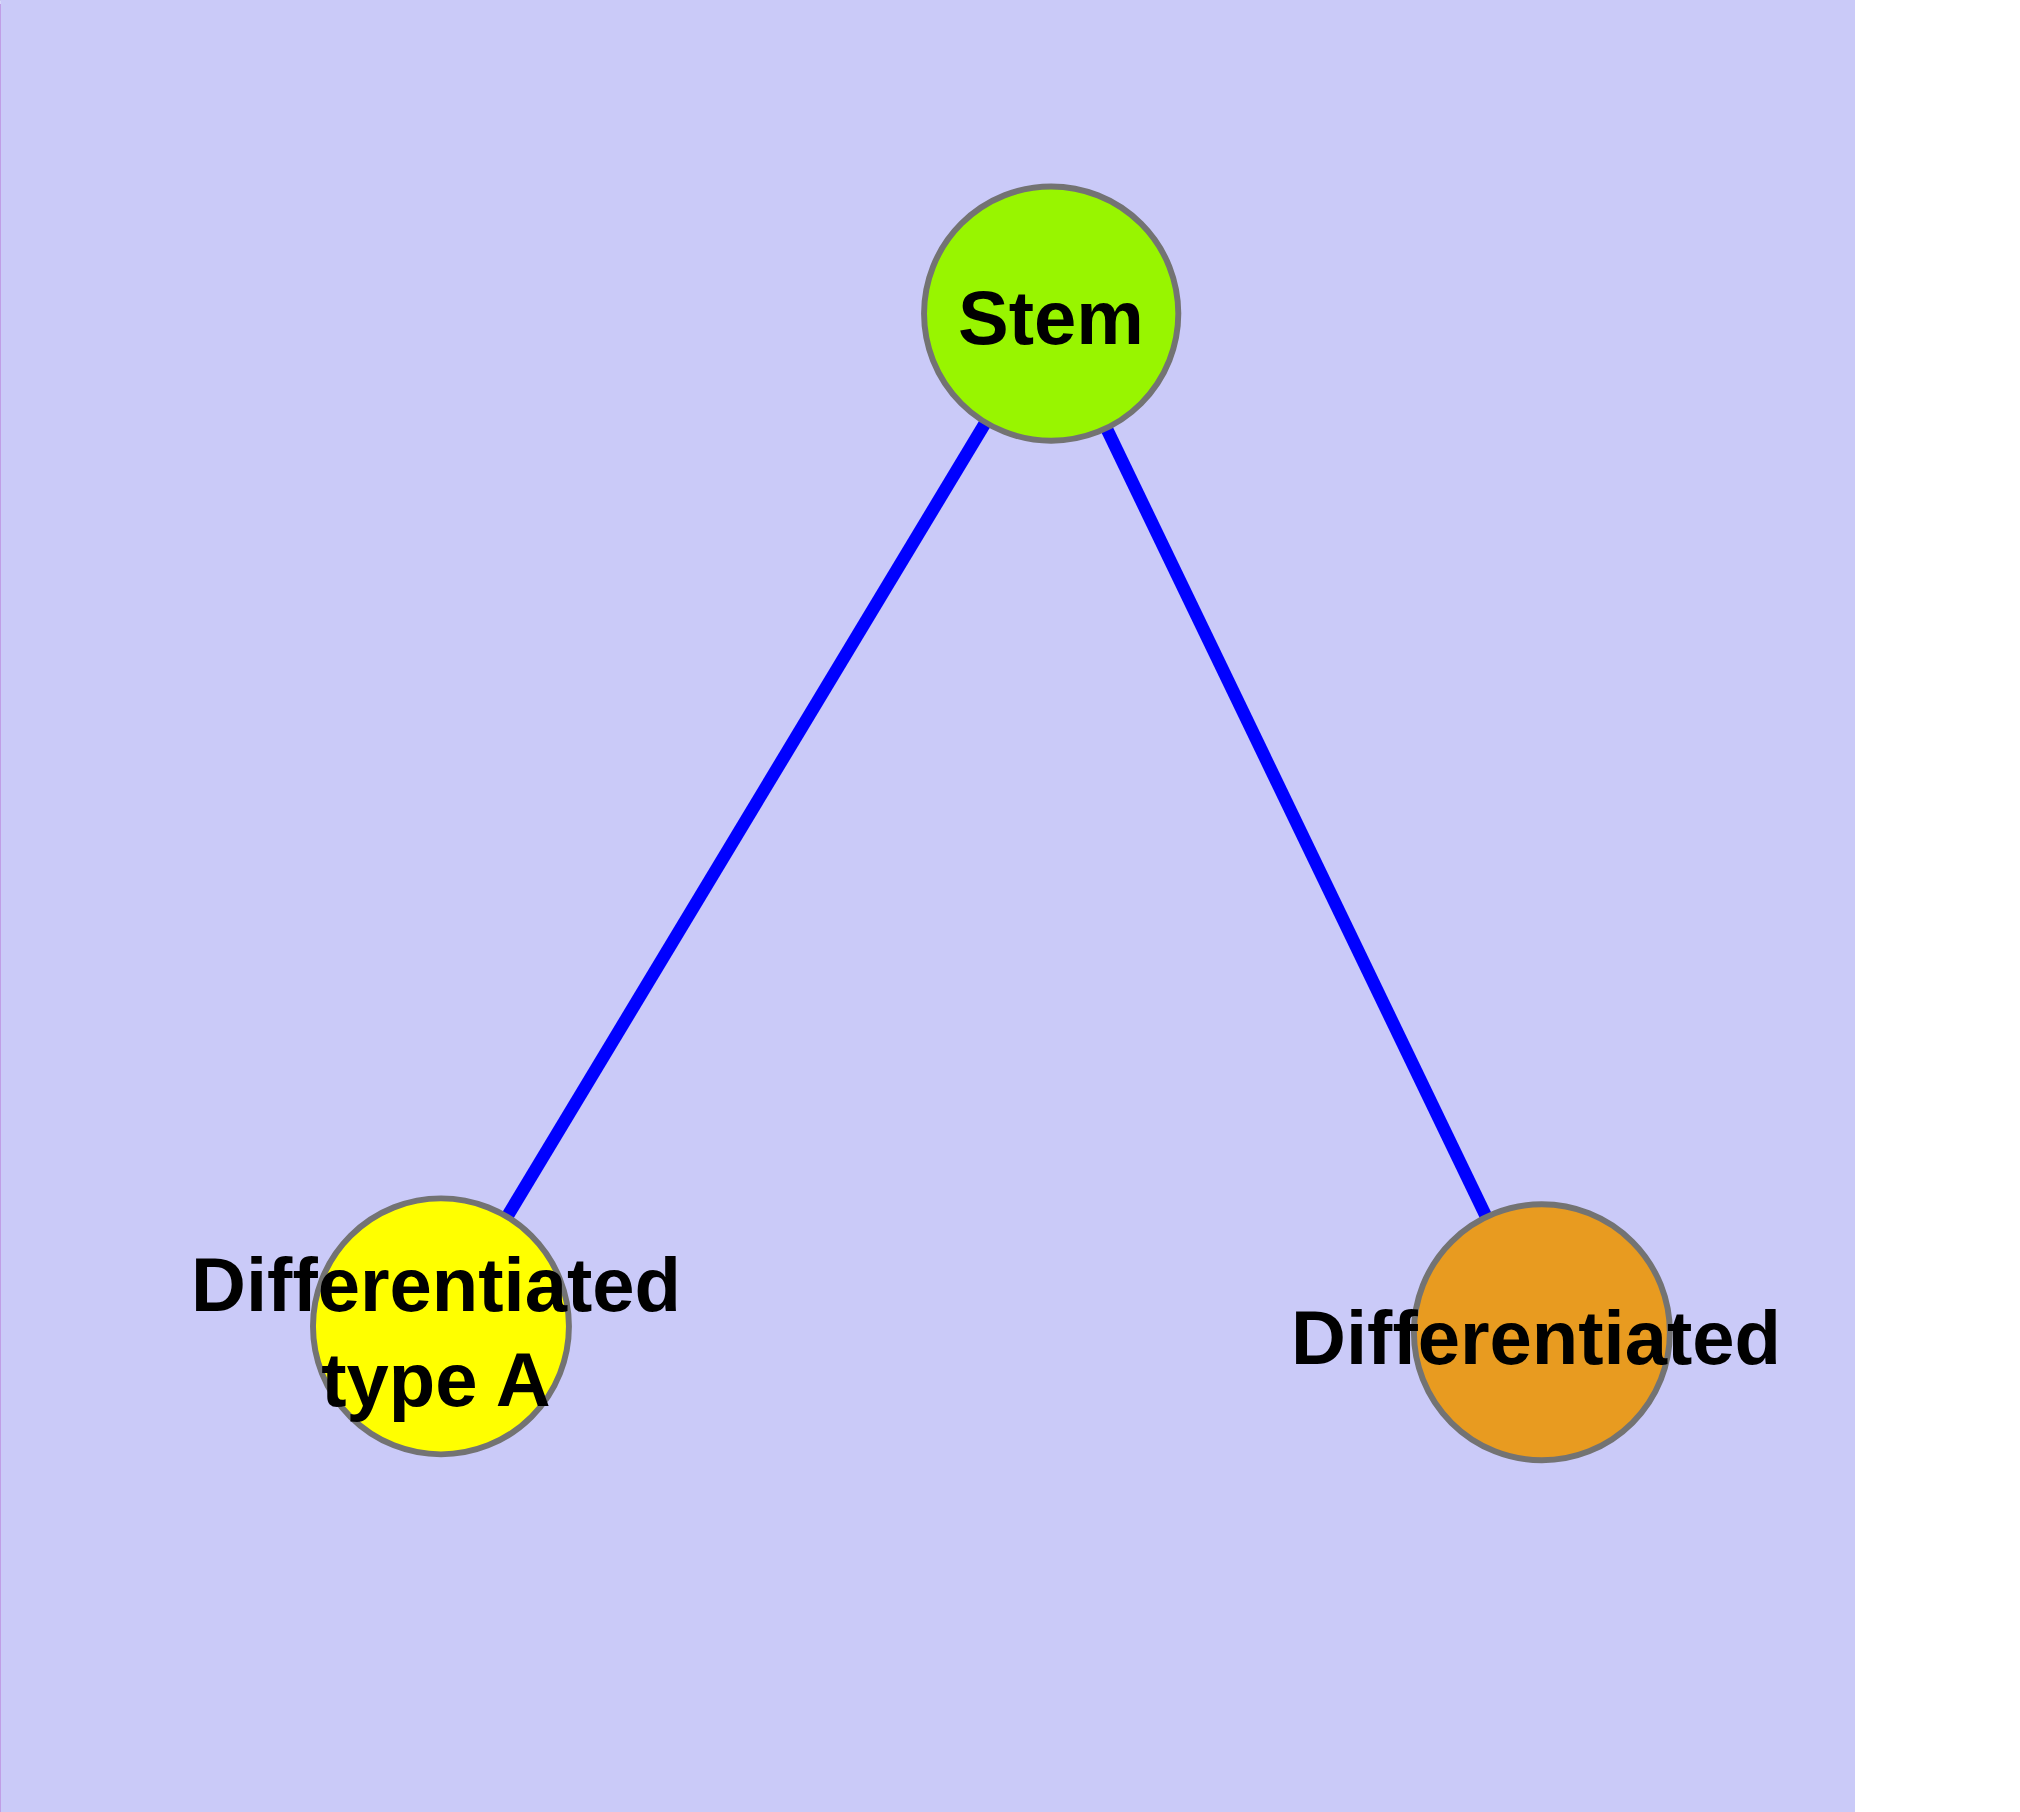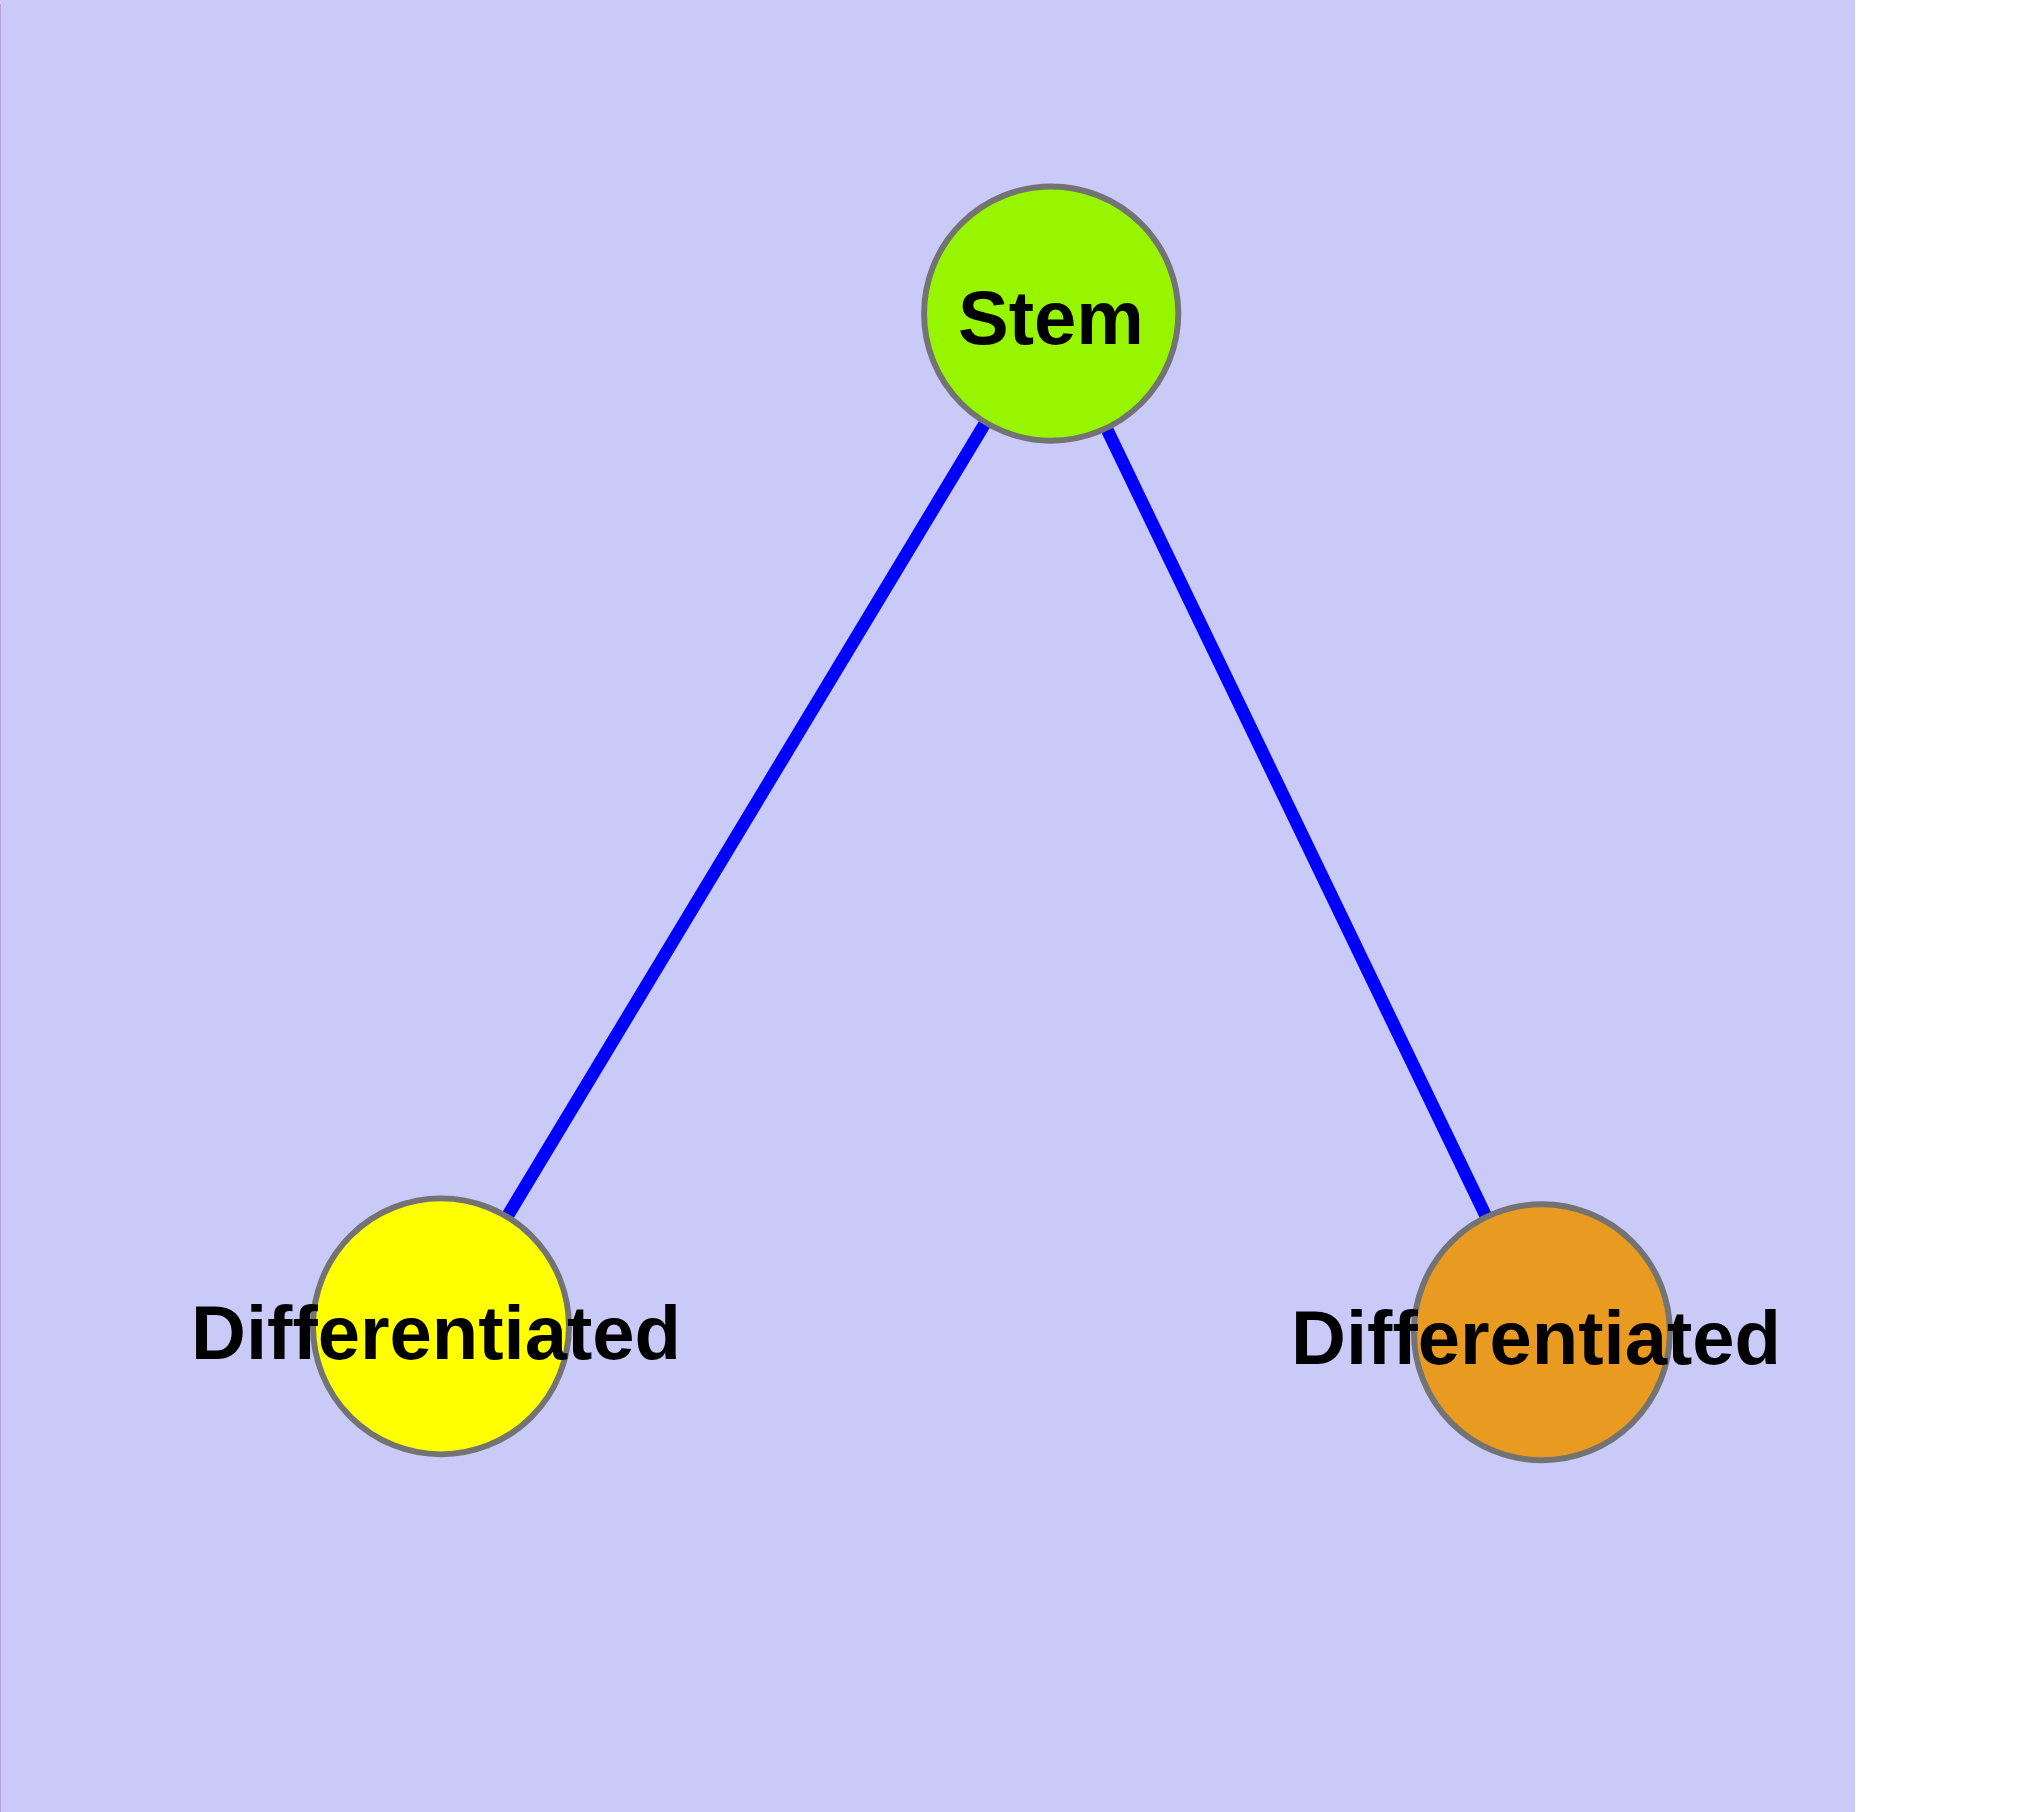--- a/index.html
+++ b/index.html
@@ -70,20 +70,21 @@
 
     <circle cx="1819" cy="1572" r="151" fill="#E89B20" stroke="#737373" stroke-width="7"></circle>
   </svg>
 
   <div id="label-stem" class="node-label">
     <div>Stem</div>
   </div>
 
   <div id="label-type-a" class="node-label">
     <div>Differentiated</div>
+    <div>type A</div>
   </div>
 
   <div id="label-type-b" class="node-label">
     <div>Differentiated</div>
   </div>
 
 </div>
 
 
 </body></html>

